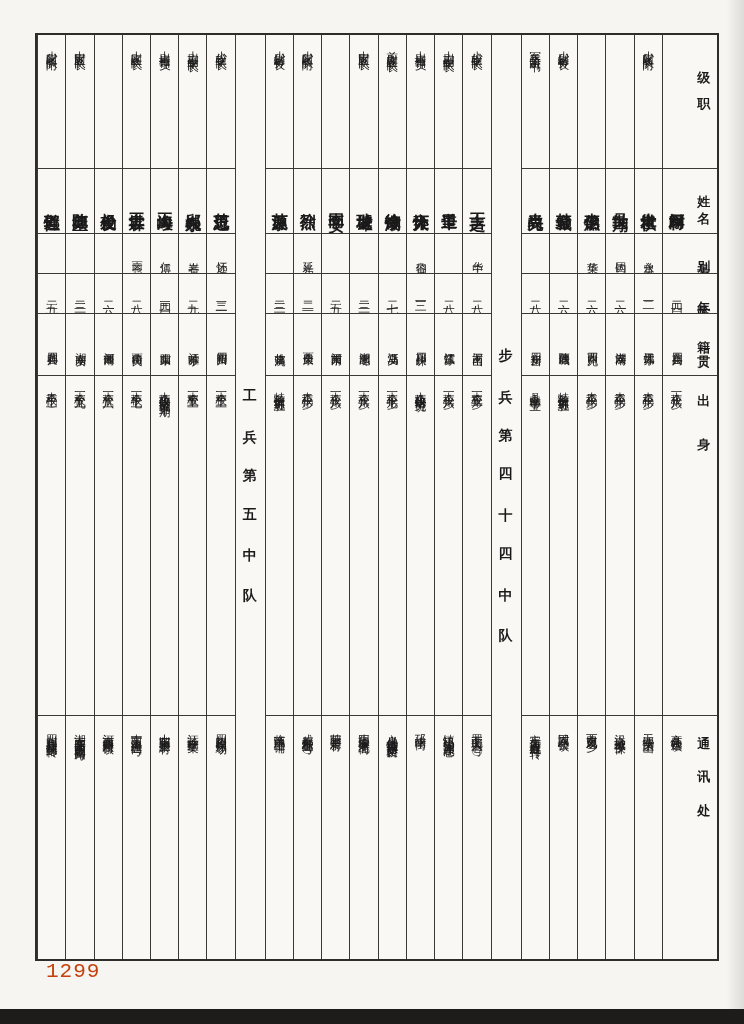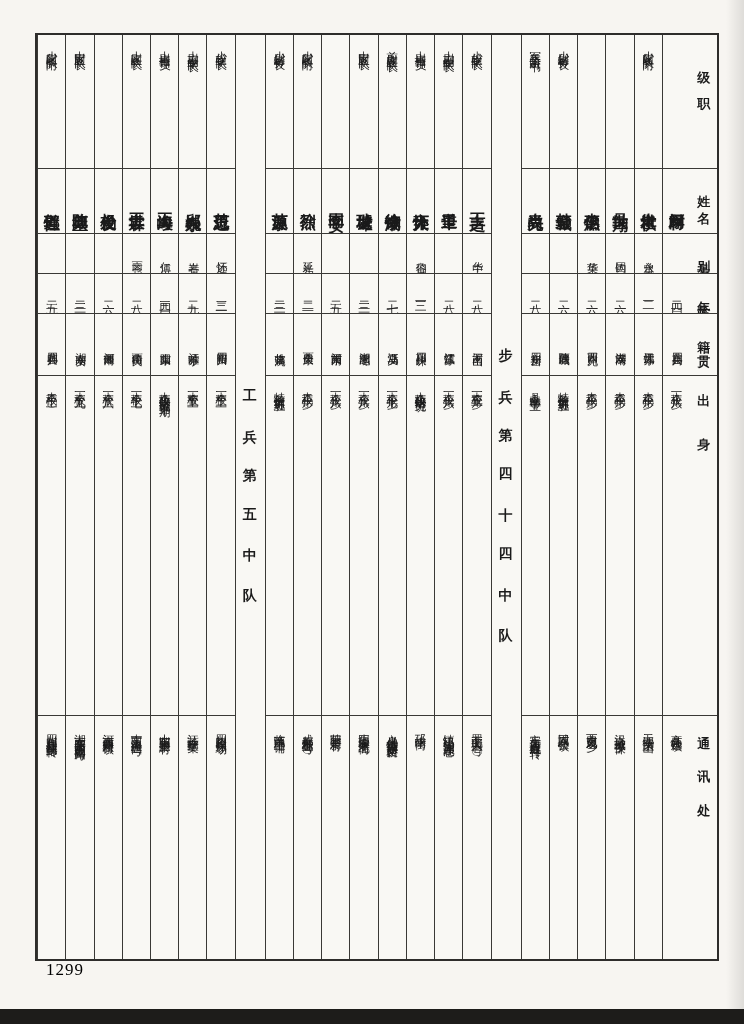--- a/index.html
+++ b/index.html
@@ -18,22 +18,22 @@
     position:absolute;top:0;right:0;width:18px;height:100%;
     background:linear-gradient(to right, rgba(0,0,0,0), rgba(0,0,0,0.10));
     pointer-events:none;
   }
   .bottom-bar{
     position:absolute;left:0;bottom:0;width:100%;height:15px;
     background:#1d1c1a;
   }
   .page-number{
     position:absolute;left:46px;top:960px;
-    font-family:Liberation Serif, serif;
-    font-size:17px;letter-spacing:1px;color:#000000;
+    font-family:Liberation Mono, monospace;
+    font-size:21px;letter-spacing:1px;color:#c2410c;
   }
 
   .table{
     position:absolute;left:35px;top:33px;width:684px;height:928px;
     border:2px solid #2e2d2b;
     display:flex;flex-direction:row-reverse;
     background:#f9f8f4;
     box-sizing:border-box;
   }
   .col{

